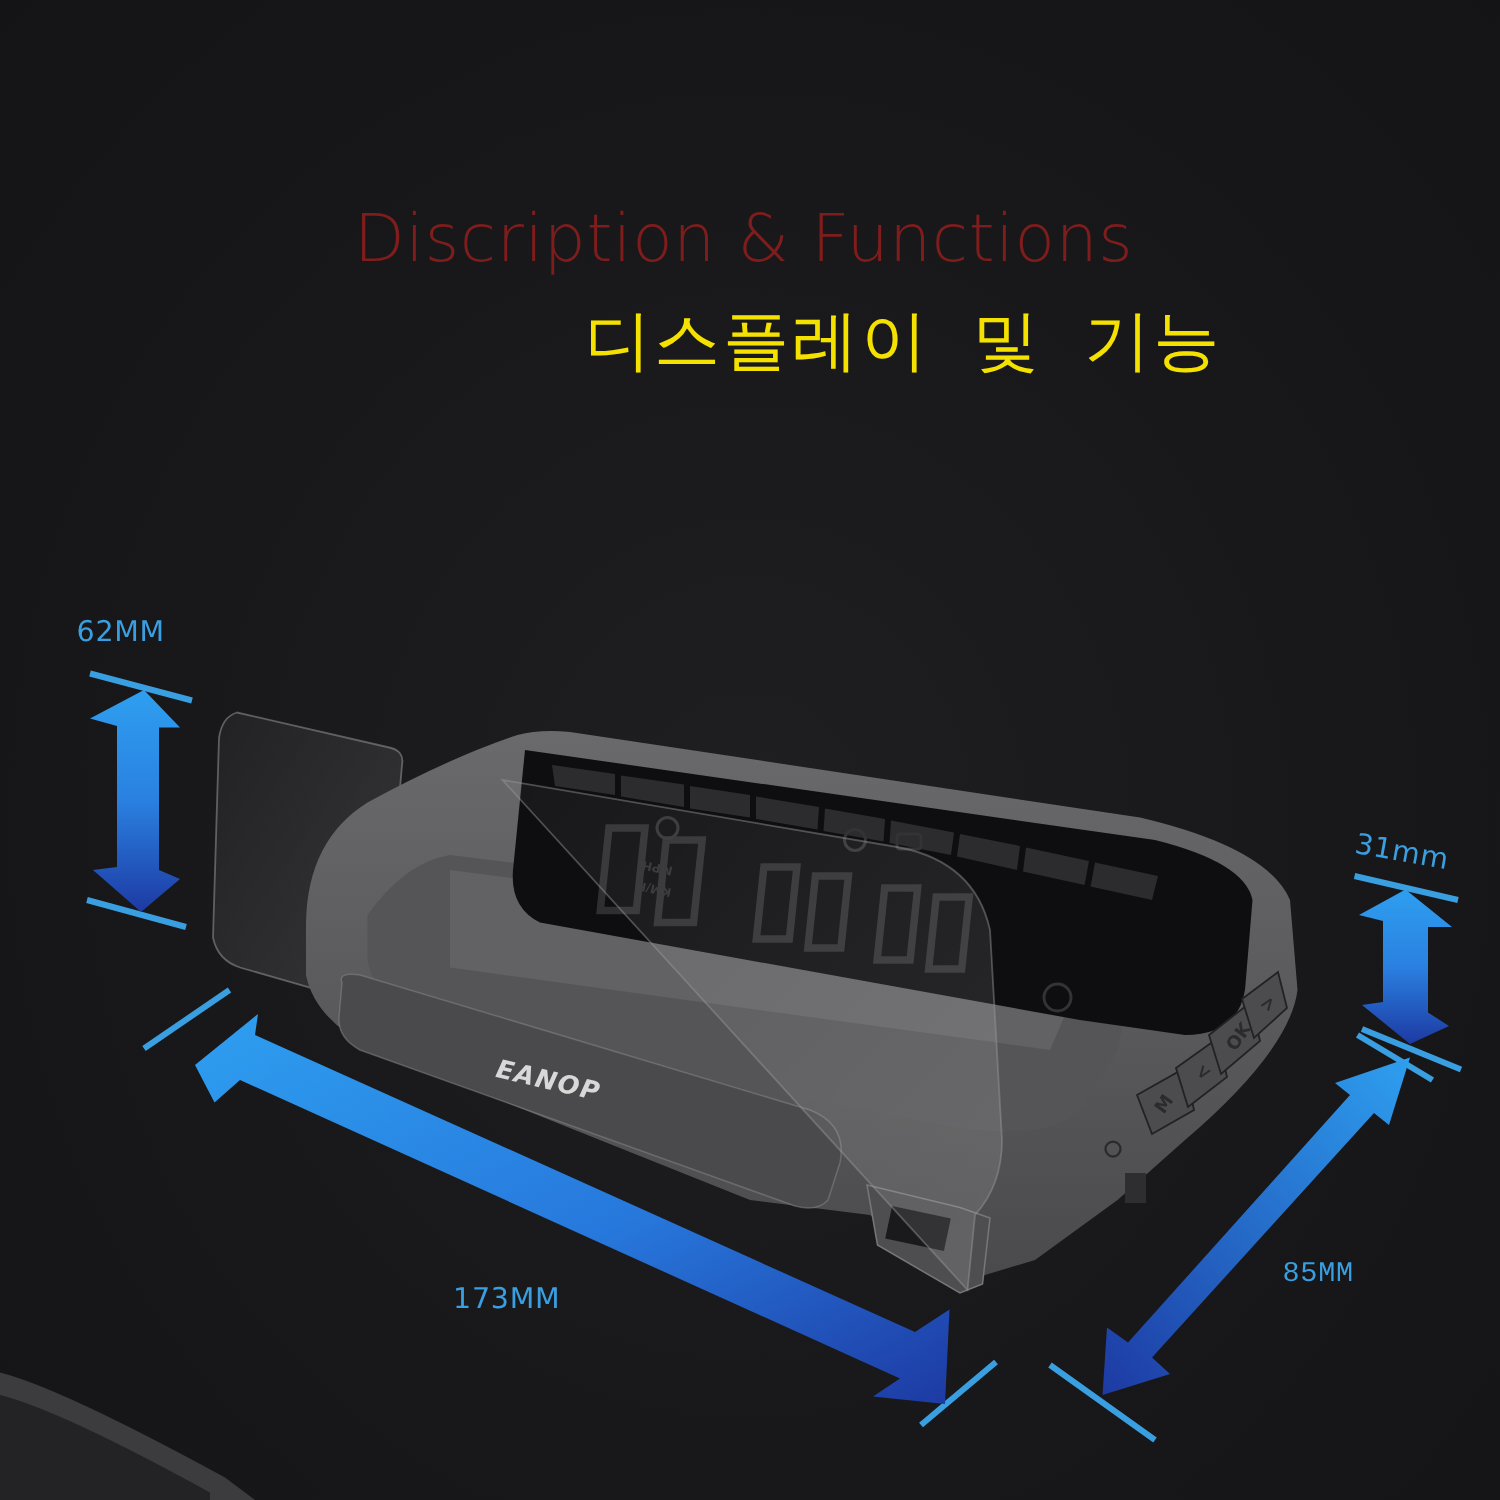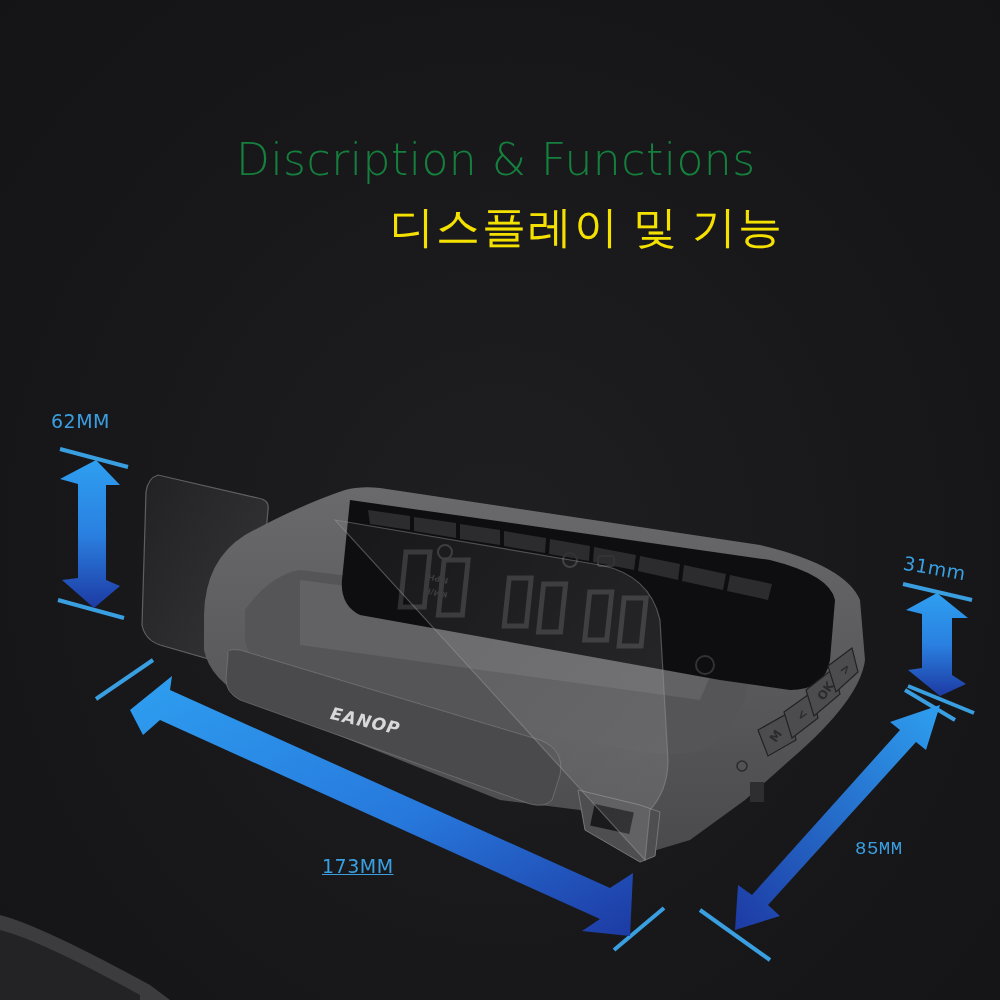--- a/index.html
+++ b/index.html
@@ -4,25 +4,25 @@
 <style>
   html, body { margin: 0; padding: 0; }
   body {
     width: 1000px; height: 1000px; overflow: hidden; position: relative;
     background: radial-gradient(ellipse at 50% 55%, #1f1f22 0%, #18181a 55%, #141416 100%);
     font-family: "DejaVu Sans", "Liberation Sans", sans-serif;
   }
   .title-en {
     position: absolute; left: 236px; top: 134px;
     font-family: "DejaVu Sans", sans-serif; font-weight: 300;
-    font-size: 44px; color: #15803d; letter-spacing: 0.5px; white-space: nowrap;
+    font-size: 44px; color: #7f1d1d; letter-spacing: 0.5px; white-space: nowrap;
   }
   .title-ko {
     position: absolute; left: 390px; top: 198px;
-    font-family: Liberation Serif, serif;
+    font-family: Liberation Mono, monospace;
     font-size: 44px; color: #f5e100; letter-spacing: 2px; white-space: nowrap;
   }
   .dim-label {
     position: absolute; color: #3a9fe0; font-size: 19px; letter-spacing: 0.5px;
     font-family: "DejaVu Sans", sans-serif; white-space: nowrap;
   }
   .scene { position: absolute; left: 0; top: 0; width: 1000px; height: 1000px; }
   .brand {
     position: absolute; left: 330px; top: 711px; transform: rotate(13deg);
     color: #d8d8d8; font-size: 17px; font-style: italic; font-weight: bold;
@@ -155,15 +155,15 @@
 
 <div class="brand">EANOP</div>
 <div class="btn-label" style="left:770px;top:729px;transform:rotate(-55deg);">M</div>
 <div class="btn-label" style="left:797px;top:708px;transform:rotate(-55deg);">&lt;</div>
 <div class="btn-label" style="left:816px;top:684px;transform:rotate(-55deg);">OK</div>
 <div class="btn-label" style="left:840px;top:662px;transform:rotate(-55deg);">&gt;</div>
 <div class="unit-label" style="left:428px;top:574px;">MPH</div>
 <div class="unit-label" style="left:424px;top:588px;">KM/H</div>
 
 <div class="dim-label" style="left:51px;top:410px;">62MM</div>
-<div class="dim-label" style="left:322px;top:855px;text-decoration:underline;">173MM</div>
+<div class="dim-label" style="left:302px;top:855px;">173MM</div>
 <div class="dim-label" style="left:855px;top:838px;font-family:Liberation Mono, monospace;">85MM</div>
 <div class="dim-label" style="left:903px;top:557px;transform:rotate(10deg);">31mm</div>
 
 </body></html>

